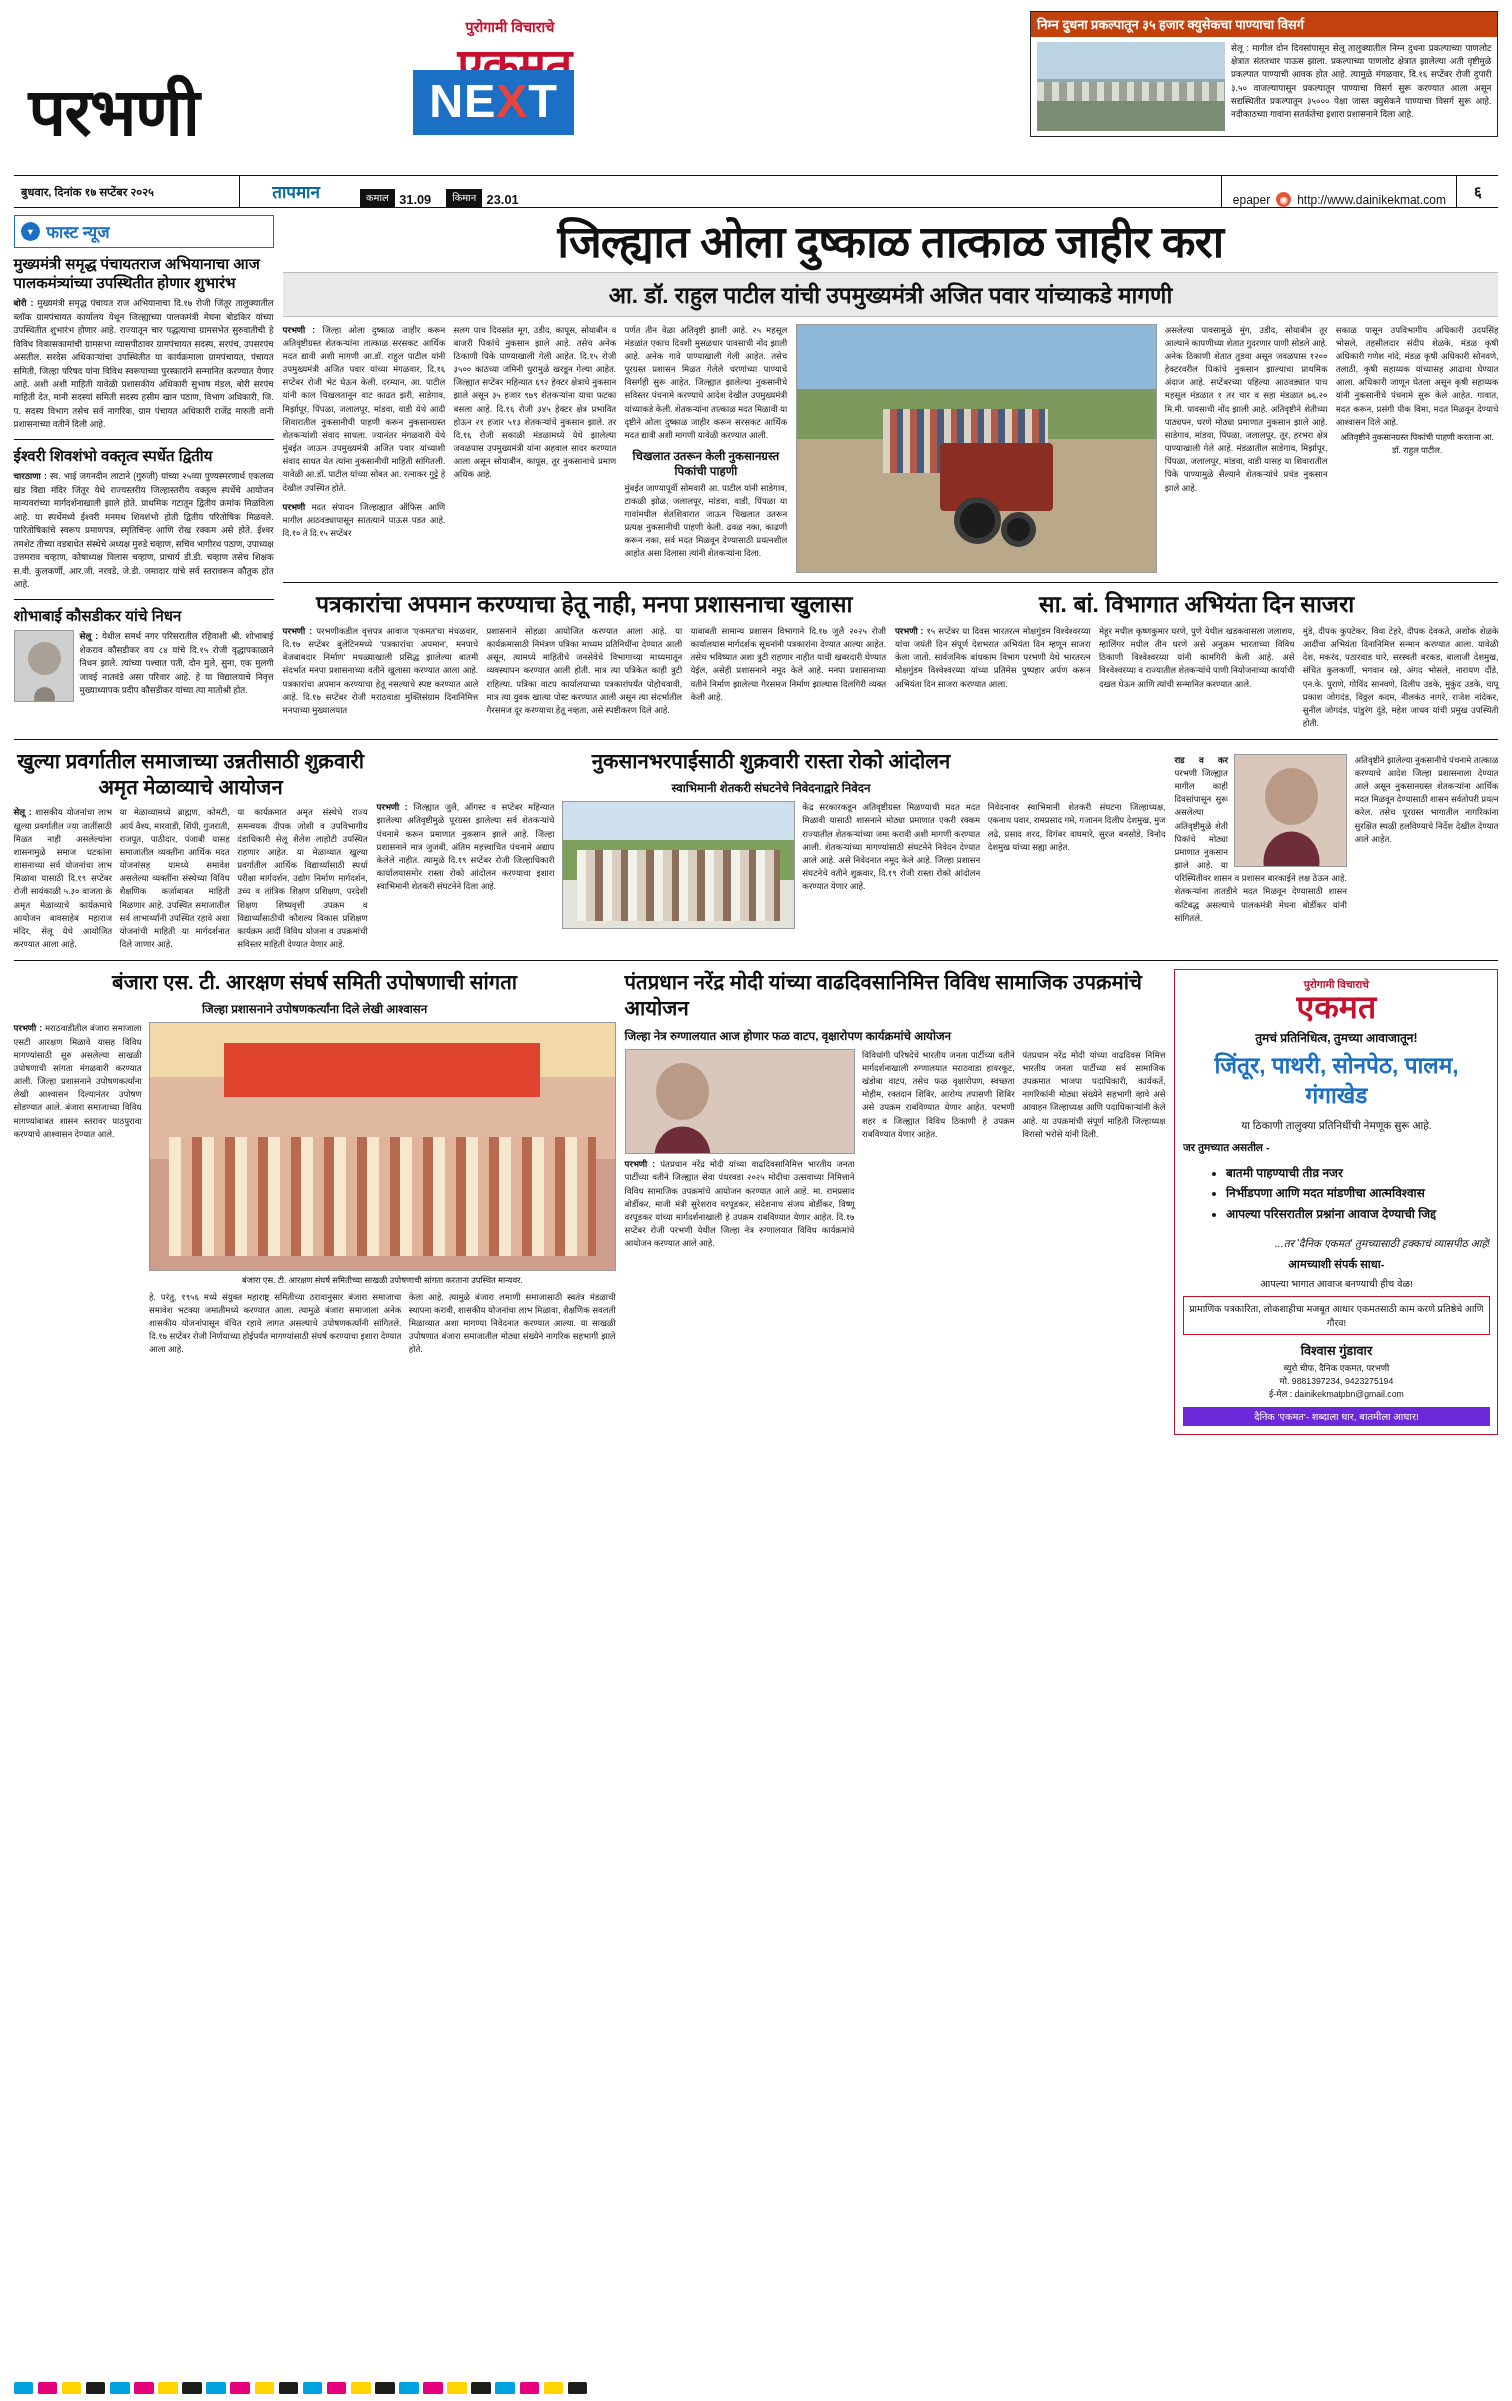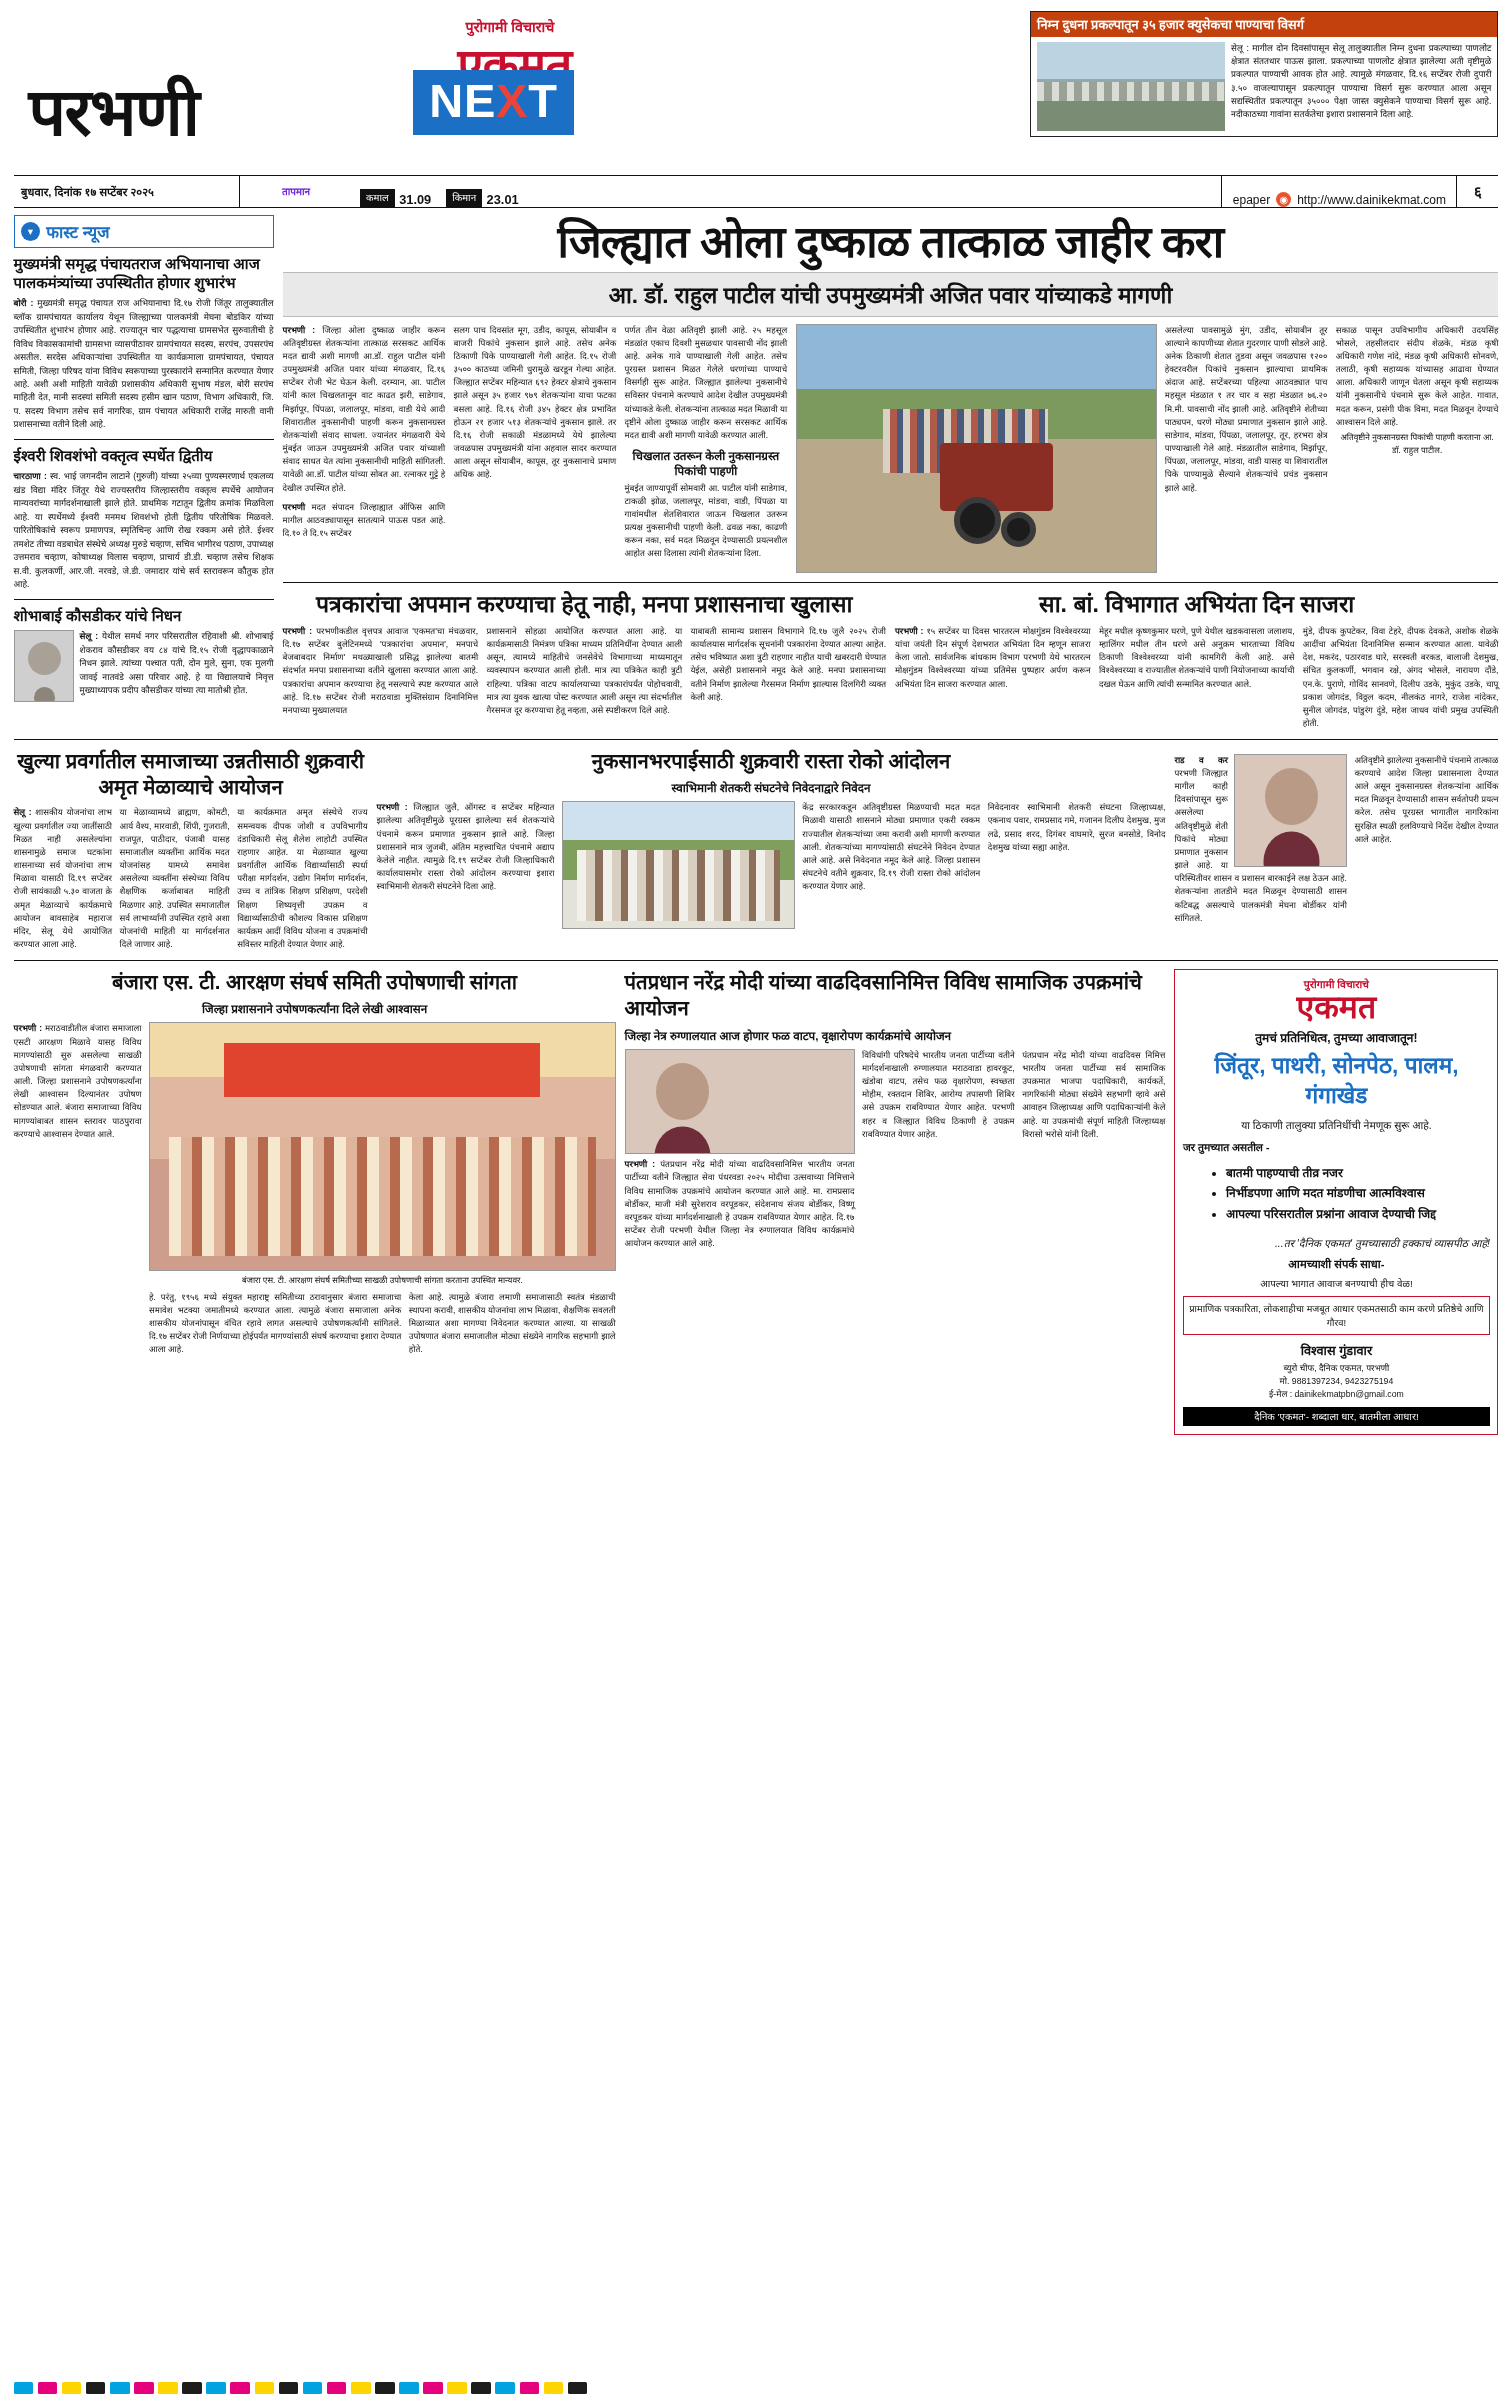--- a/index.html
+++ b/index.html
@@ -25,21 +25,21 @@
   .mr-head { background:#c2410c; color:#fff; font-size:12.8px; font-weight:bold; padding:3.8px 6px; }
   .mr-body { display:flex; gap:6px; padding:5.3px 6px 4.5px 6px; }
   .mr-photo { width:188px; height:89px; background:linear-gradient(#bcd3e2 0 42%, #8fa9ae 42% 58%, #6f7f72 58% 100%); position:relative; overflow:hidden; flex:0 0 188px; }
   .mr-photo:before { content:""; position:absolute; left:0; top:44%; width:100%; height:22%; background:repeating-linear-gradient(90deg,#d8dcd4 0 7.5px,#9aa296 7.5px 15px); }
   .mr-photo:after { content:""; position:absolute; left:0; bottom:0; width:100%; height:34%; background:#7b8c74; }
   .mr-text { font-size:8.7px; line-height:1.5; text-align:justify; color:#111; }
 
   
   .datebar { margin-top:6px; border-top:1.5px solid #111; border-bottom:1.5px solid #111; display:flex; align-items:stretch; height:33px; font-size:11.3px; }
   .db-date { flex:0 0 226px; display:flex; align-items:center; padding-left:7.5px; font-weight:bold; border-right:0.8px solid #111; }
-  .db-temp-label { flex:0 0 113px; display:flex; align-items:center; justify-content:center; color:#6d28d9; font-weight:bold; font-size:10px; }
+  .db-temp-label { flex:0 0 113px; display:flex; align-items:center; justify-content:center; color:#0369a1; font-weight:bold; font-size:17px; }
   .db-chip { display:flex; align-items:flex-end; gap:4.5px; padding:0 7.5px; }
   .db-chip .k { background:#111; color:#fff; padding:2.3px 6px; font-size:9.8px; }
   .db-chip .v { font-weight:bold; font-size:12.8px; }
   .db-spacer { flex:1 1 auto; }
   .db-epaper { display:flex; align-items:flex-end; gap:6px; padding:0 10.5px; font-size:12px; border-left:0.8px solid #111; }
   .db-epaper .globe { width:15px; height:15px; border-radius:50%; background:#e8542f; color:#fff; font-size:9.8px; display:flex; align-items:center; justify-content:center; }
   .db-page { flex:0 0 42px; border-left:0.8px solid #111; display:flex; align-items:center; justify-content:center; font-weight:bold; font-size:15px; }
 
   
   .main { display:flex; gap:9px; margin-top:7.5px; }
@@ -103,21 +103,21 @@
   .ad-line1 { text-align:center; font-size:12px; font-weight:bold; margin-top:6px; }
   .ad-cities { color:#1b6fc4; font-size:22.6px; font-weight:bold; text-align:center; line-height:1.35; margin-top:4.5px; }
   .ad-sub { font-size:10.5px; text-align:center; margin-top:6px; line-height:1.5; }
   .ad-bullets { font-size:12px; margin-top:7.5px; line-height:1.7; font-weight:bold; }
   .ad-bullets li { margin-left:3px; }
   .ad-ital { font-size:10.5px; font-style:italic; text-align:right; margin-top:4.5px; }
   .ad-contact { text-align:center; font-size:11.3px; font-weight:bold; margin-top:6px; }
   .ad-box { border:0.8px solid #c8102e; margin-top:6px; padding:4.5px; font-size:9.4px; text-align:center; line-height:1.5; }
   .ad-name { text-align:center; font-weight:bold; font-size:12.8px; margin-top:6px; }
   .ad-small { text-align:center; font-size:8.7px; margin-top:3px; line-height:1.5; }
-  .ad-strip { background:#000000; color:#fff; font-size:9.8px; text-align:center; padding:3px; margin-top:6px; }
+  .ad-strip { background:#6d28d9; color:#fff; font-size:9.8px; text-align:center; padding:3px; margin-top:6px; }
 
   
   .colorbar { position:absolute; left:13.6px; right:13.6px; bottom:7.5px; display:flex; gap:4.5px; align-items:center; }
   .cb { width:19.6px; height:11.3px; border-radius:1.5px; }
   .small { font-size:8.5px; line-height:1.55; text-align:justify; }
   .caption { font-size:8.3px; text-align:center; margin-top:2.3px; }
 </style>
 </head>
 <body>
 

